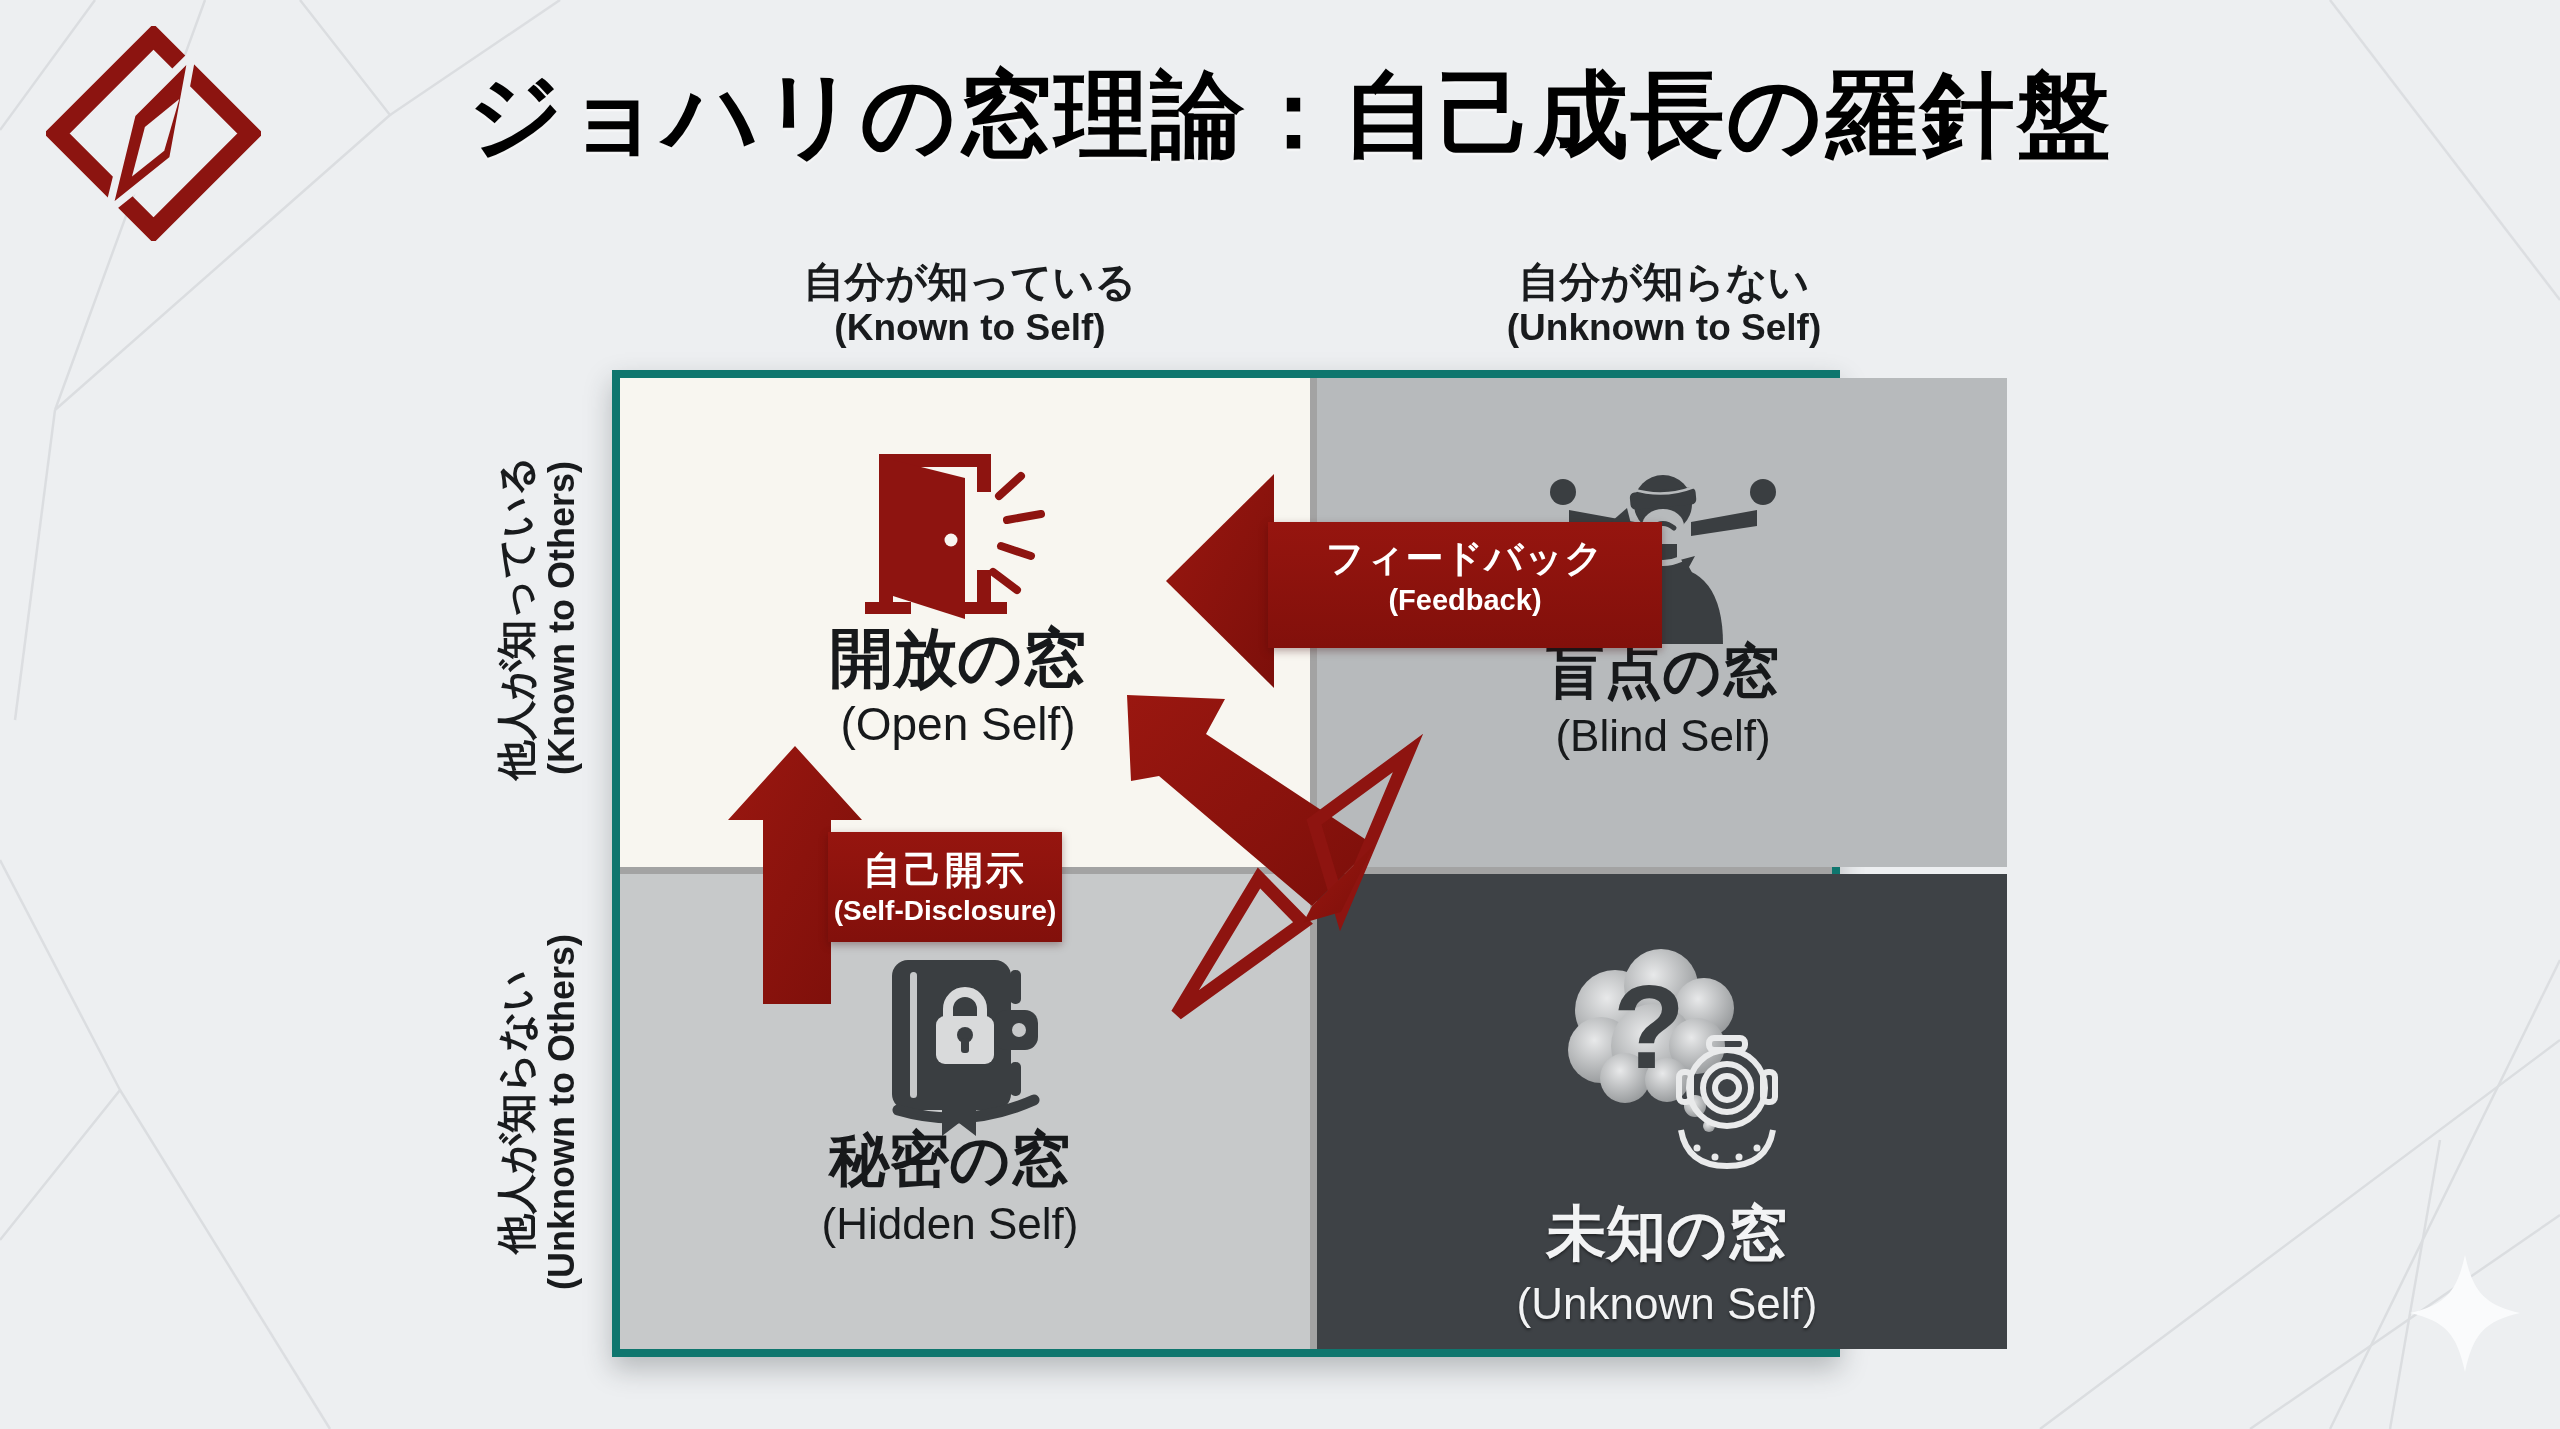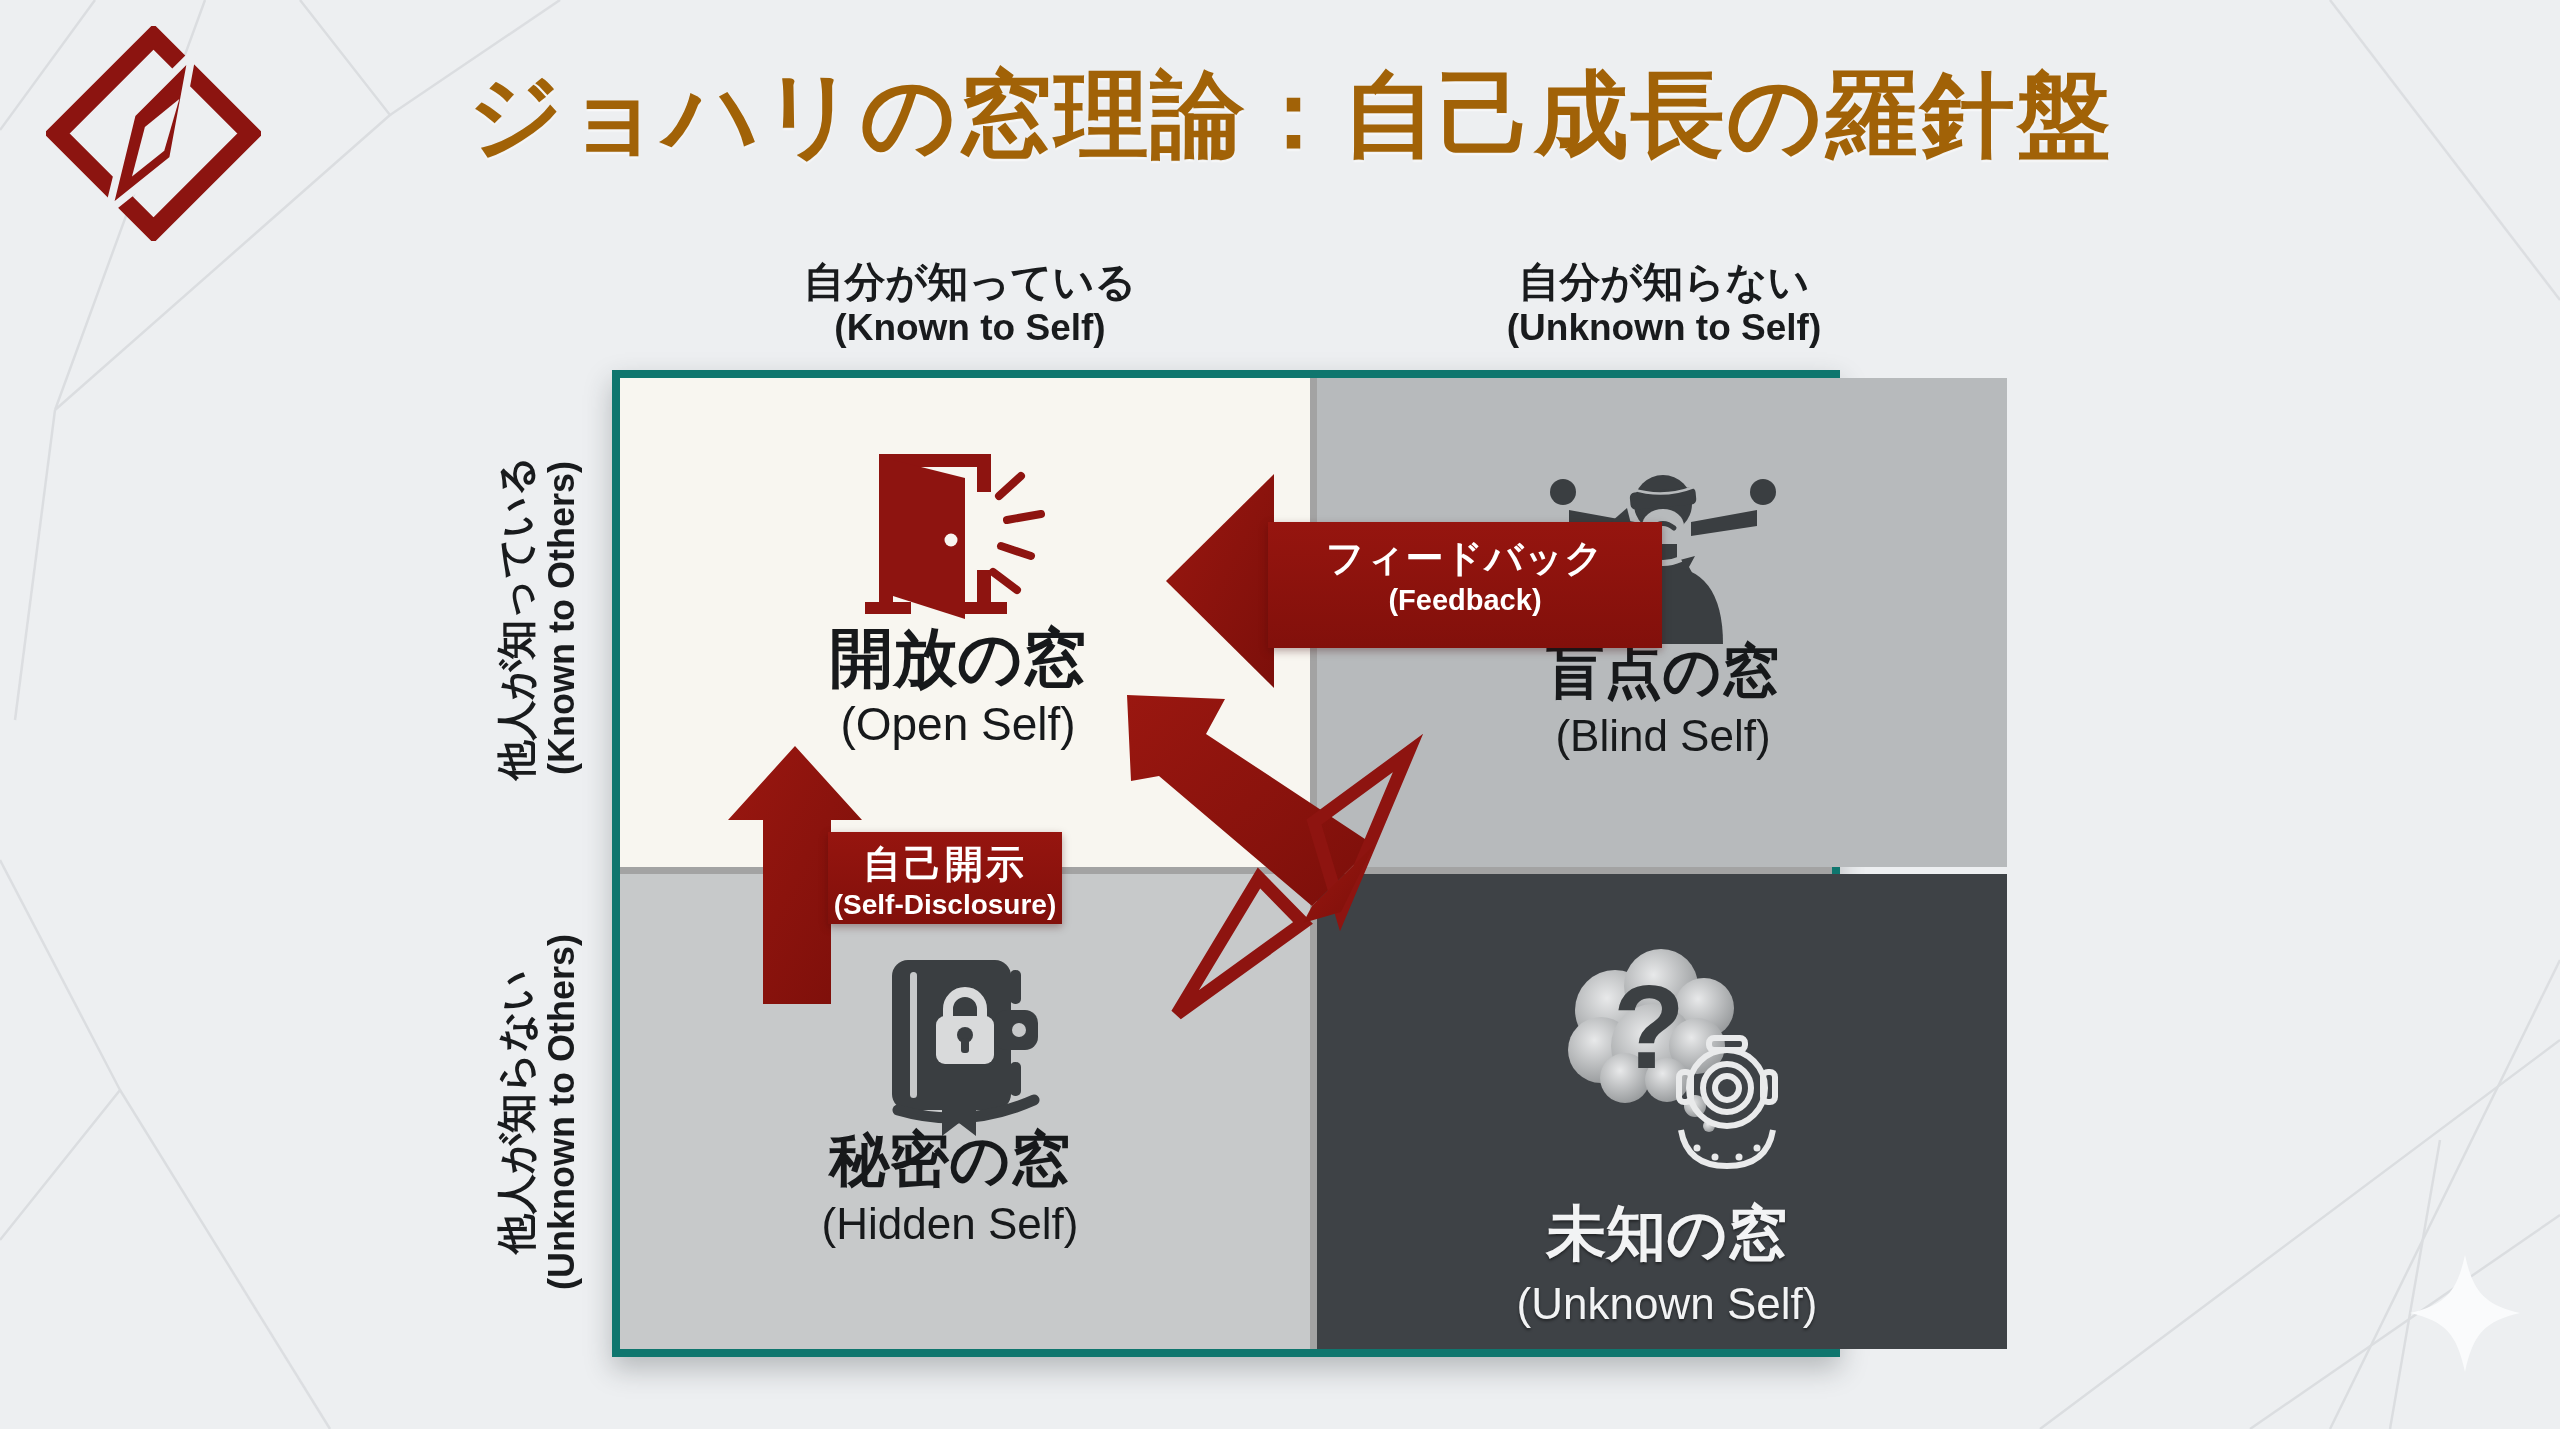--- a/index.html
+++ b/index.html
@@ -10,21 +10,21 @@
     -webkit-font-smoothing:antialiased;
   }
   .abs{position:absolute;}
   .ctr{transform:translate(-50%,-50%);}
   
   #bg-lines{position:absolute;inset:0;pointer-events:none;}
 
   
   .page-title{
     left:1290px;top:52px;transform:translateX(-50%);
-    font-size:94px;font-weight:900;color:#a16207;letter-spacing:2px;
+    font-size:94px;font-weight:900;color:#000000;letter-spacing:2px;
     white-space:nowrap;text-shadow:0 2px 2px rgba(255,255,255,.8),0 1px 0 rgba(0,0,0,.15);
   }
 
   
   .col-head{width:520px;text-align:center;color:#191b1d;transform:translateX(-50%);}
   .col-head .jp{font-size:41px;font-weight:800;line-height:48px;}
   .col-head .en{font-size:37px;font-weight:700;line-height:44px;}
   .row-head{
     width:460px;text-align:center;color:#191b1d;
     transform:translate(-50%,-50%) rotate(-90deg);
@@ -51,21 +51,21 @@
   .red-box{
     box-sizing:border-box;text-align:center;color:#fff;
     background:linear-gradient(180deg,#96150f 0%,#82100b 100%);
     box-shadow:0 3px 8px rgba(60,10,8,.35);
   }
   .red-box .jp{font-weight:800;}
   .red-box .en{font-weight:800;}
   #feedback-box{left:1268px;top:522px;width:394px;height:126px;padding-top:14px;}
   #feedback-box .jp{font-size:38px;line-height:44px;letter-spacing:1px;}
   #feedback-box .en{font-size:29px;line-height:40px;}
-  #disclosure-box{left:828px;top:832px;width:234px;height:92px;padding-top:10px;}
+  #disclosure-box{left:828px;top:832px;width:234px;height:110px;padding-top:16px;}
   #disclosure-box .jp{font-size:38px;line-height:44px;letter-spacing:3px;}
   #disclosure-box .en{font-size:28px;line-height:38px;}
 
   svg{display:block;}
 </style>
 </head>
 <body>
 
 <svg id="bg-lines" width="2560" height="1429">
   <g stroke="#d8dbde" stroke-width="2.5" fill="none" opacity="0.85">

